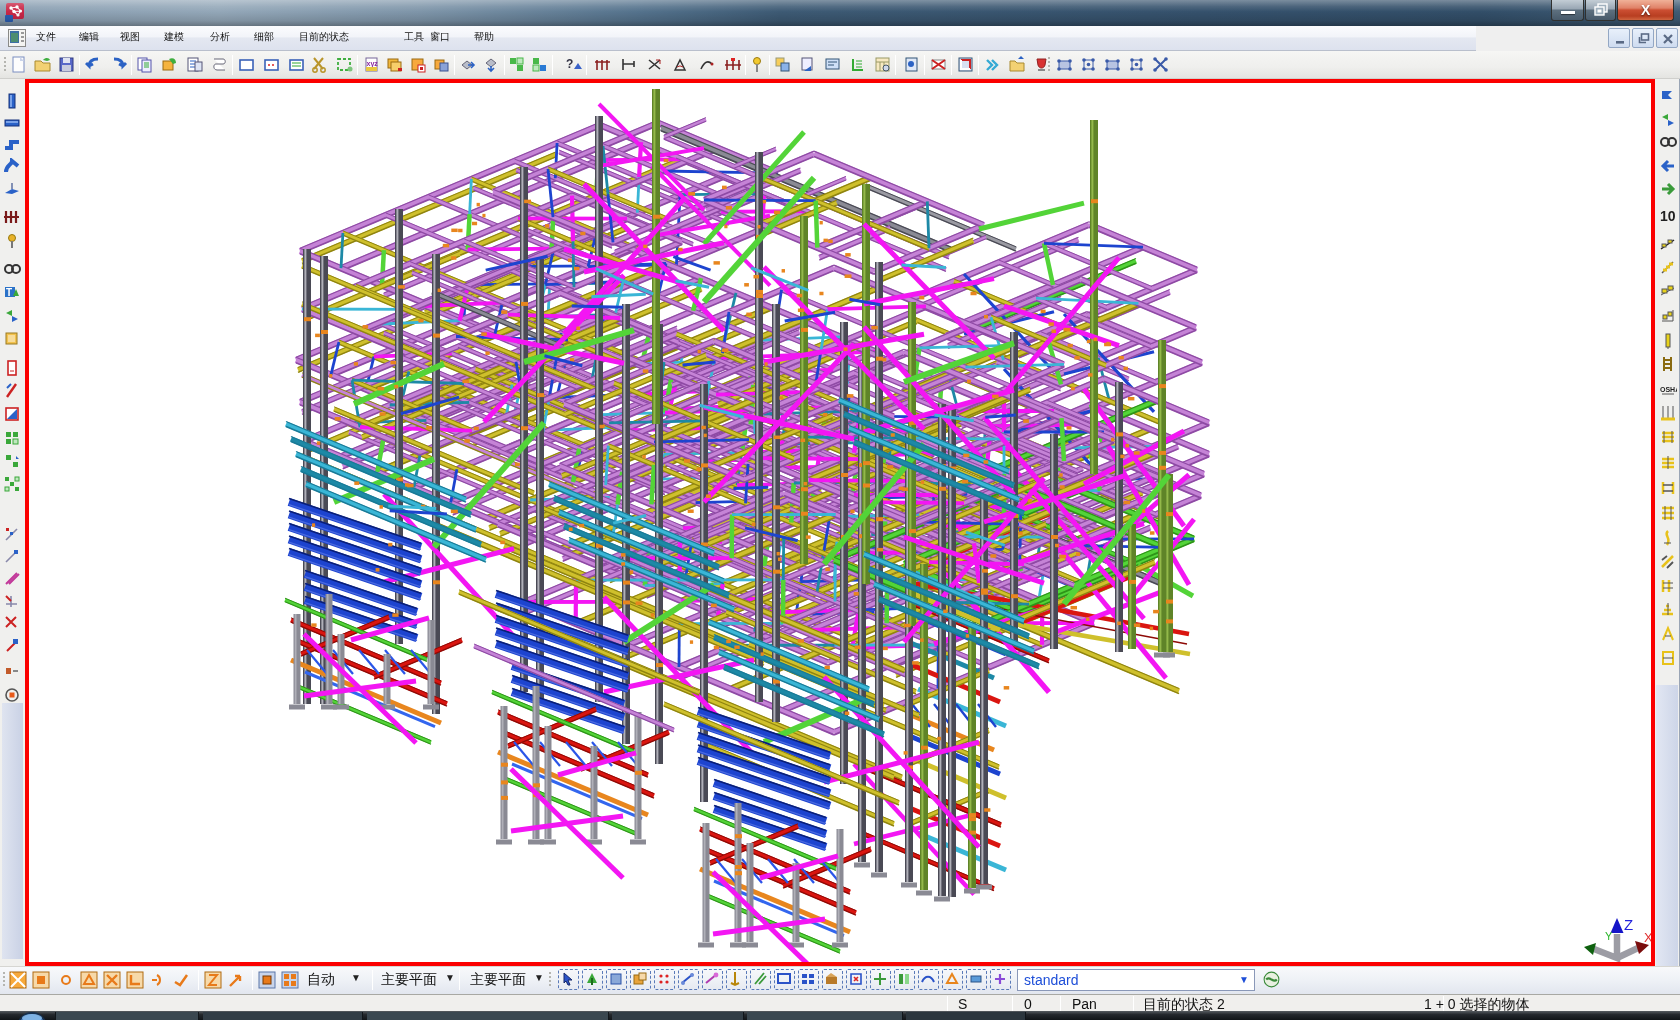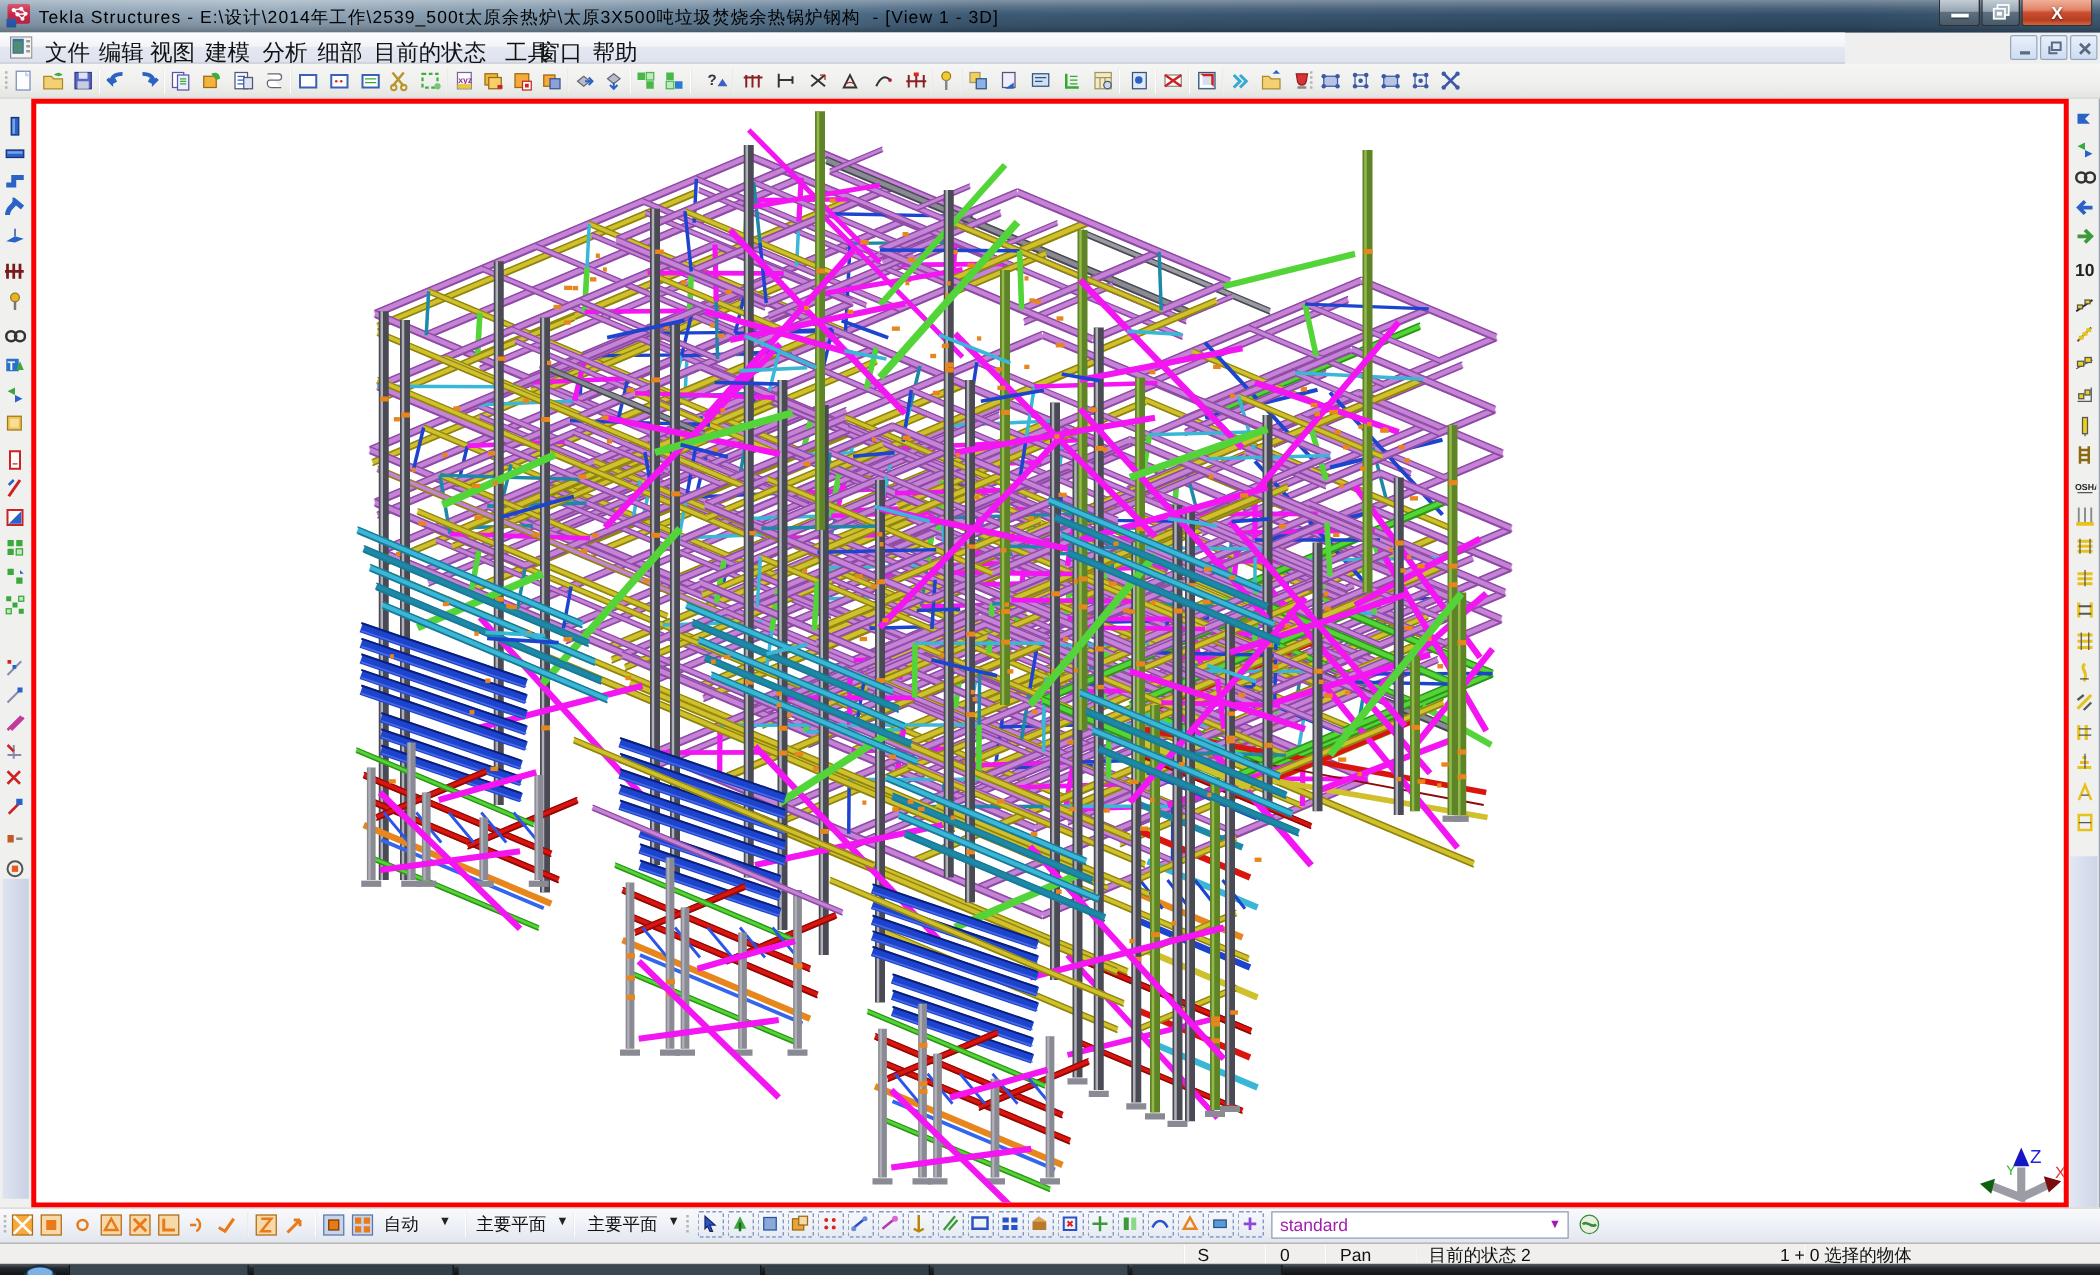--- a/index.html
+++ b/index.html
@@ -15,21 +15,21 @@
 #btnmin { left:1551px; width:33px; border-radius:0 0 3px 3px;
   background:linear-gradient(180deg,#c3cdd5 0%,#98a6b3 45%,#5e707f 50%,#485a6a 100%); }
 #btnmax { left:1585px; width:31px; border-radius:0 0 3px 3px;
   background:linear-gradient(180deg,#c3cdd5 0%,#98a6b3 45%,#5e707f 50%,#485a6a 100%); }
 #btnclose { left:1617px; width:57px; border-radius:0 0 3px 3px;
   background:linear-gradient(180deg,#f0b198 0%,#e08268 40%,#cc4f33 50%,#b83e21 80%,#d06540 100%); }
 #btnmin::after { content:""; position:absolute; left:9px; top:11px; width:14px; height:3px; background:#fff; box-shadow:0 1px 1px rgba(0,0,0,.5);}
 #btnclose::after { content:"X"; position:absolute; left:23px; top:2px; color:#fff; font-size:14px; font-weight:bold; text-shadow:0 1px 2px rgba(0,0,0,.6);}
 #menubar { position:absolute; left:0; top:26px; width:1476px; height:25px;
   background:linear-gradient(180deg,#fbfcfe 0%,#f2f4f9 45%,#e4e8f1 50%,#dde2ee 100%);
-  border-bottom:1px solid #b9bfcc; font-size:18px; color:#111; }
+  border-bottom:1px solid #b9bfcc; font-size:10px; color:#111; }
 .menuitem { position:absolute; top:4px; }
 #mdico { position:absolute; left:8px; top:3px; width:18px; height:18px; }
 .childbtn { position:absolute; top:2px; width:22px; height:20px; background:linear-gradient(180deg,#e8f0fb,#cfdcf0); border:1px solid #93a7c4; border-radius:2px; }
 #toolbar { position:absolute; left:0; top:51px; width:1680px; height:28px;
   background:linear-gradient(180deg,#f6f6f4 0%,#efefed 60%,#e4e4e1 100%);
   border-bottom:1px solid #cfcfcc; }
 #lefttb { position:absolute; left:0; top:79px; width:25px; height:887px; background:#f0f0ee; }
 #lefttb .dock { position:absolute; left:2px; top:624px; width:21px; height:256px;
   background:linear-gradient(90deg,#dfe4f0,#c9d1e5); }
 #righttb { position:absolute; left:1655px; top:79px; width:25px; height:887px; background:#f0f0ee; border-right:1px solid #9aa5b5;}
@@ -55,21 +55,20 @@
    <circle cx="6" cy="5" r="1.7"></circle>
         <circle cx="12" cy="4" r="1.7"></circle>
    <circle cx="15.5" cy="8" r="1.6"></circle>
         <circle cx="9" cy="8.5" r="1.7"></circle>
    <circle cx="13" cy="12" r="1.6"></circle>
   </g>
   <g stroke="#fff" stroke-width="1.1" fill="none">
    <path d="M6 5 L12 4 L15.5 8 L13 12 M6 5 L9 8.5 L15.5 8 M9 8.5 L13 12"></path>
   </g>
  </svg>
- <div id="titletext">Tekla Structures - E:\设计\2014年工作\2539_500t太原余热炉\太原3X500吨垃圾焚烧余热锅炉钢构&nbsp; - [View 1 - 3D]</div>
  <div id="btnmin" class="winbtn"></div>
  <div id="btnmax" class="winbtn"><svg width="29" height="19" viewBox="0 0 29 19">
         <g fill="none" stroke="#fff" stroke-width="1.4">
           <rect x="12" y="4" width="9" height="8" fill="#9fb0bd"></rect>
           <rect x="9" y="7" width="9" height="8" fill="#9fb0bd"></rect>
           <rect x="11.5" y="9.5" width="4" height="3" fill="#fff" stroke="none"></rect>
         </g>
       </svg></div>
  <div id="btnclose" class="winbtn"></div>
 </div>
@@ -2758,21 +2757,21 @@
     <path d="M4 13 L9 4 L14 13 Z" fill="none" stroke="#e8851c" stroke-width="2"></path>
   </svg>
 <div style="position:absolute;left:966px;top:969px;width:21px;height:21px;border:1px dashed #5a7ab8;border-radius:2px"></div>
 <svg class="ticon" style="left:967px;top:970px;width:18px;height:18px" viewBox="0 0 18 18">
     <rect x="4" y="6" width="10" height="6" fill="#5a9ad8" stroke="#2a5288"></rect>
   </svg>
 <div style="position:absolute;left:990px;top:969px;width:21px;height:21px;border:1px dashed #5a7ab8;border-radius:2px"></div>
 <svg class="ticon" style="left:991px;top:970px;width:18px;height:18px" viewBox="0 0 18 18">
     <path d="M4 9 L14 9 M9 4 L9 14" stroke="#8a4ad8" stroke-width="2.2"></path>
   </svg>
-<div style="position:absolute;left:1017px;top:969px;width:238px;height:22px;background:#fff;border:1px solid #8a98b8;font-size:14px;color:#a21caf">
+<div style="position:absolute;left:1017px;top:969px;width:238px;height:22px;background:#fff;border:1px solid #8a98b8;font-size:14px;color:#1d4ed8">
     <span style="position:absolute;left:6px;top:2px">standard</span>
     <span style="position:absolute;right:5px;top:4px;font-size:10px">▼</span>
   </div>
 <svg class="ticon" style="left:1262px;top:970px;width:19px;height:19px" viewBox="0 0 18 18">
     <circle cx="9" cy="9" r="7" fill="#e8f0e0" stroke="#3a8a3a"></circle>
     <path d="M4 9 C7 5,11 13,14 9" stroke="#3a8a3a" stroke-width="2" fill="none"></path>
   </svg>
 <div id="statusbar">
  <div class="sep" style="left:947px"></div>
  <div class="sep" style="left:1012px"></div>

